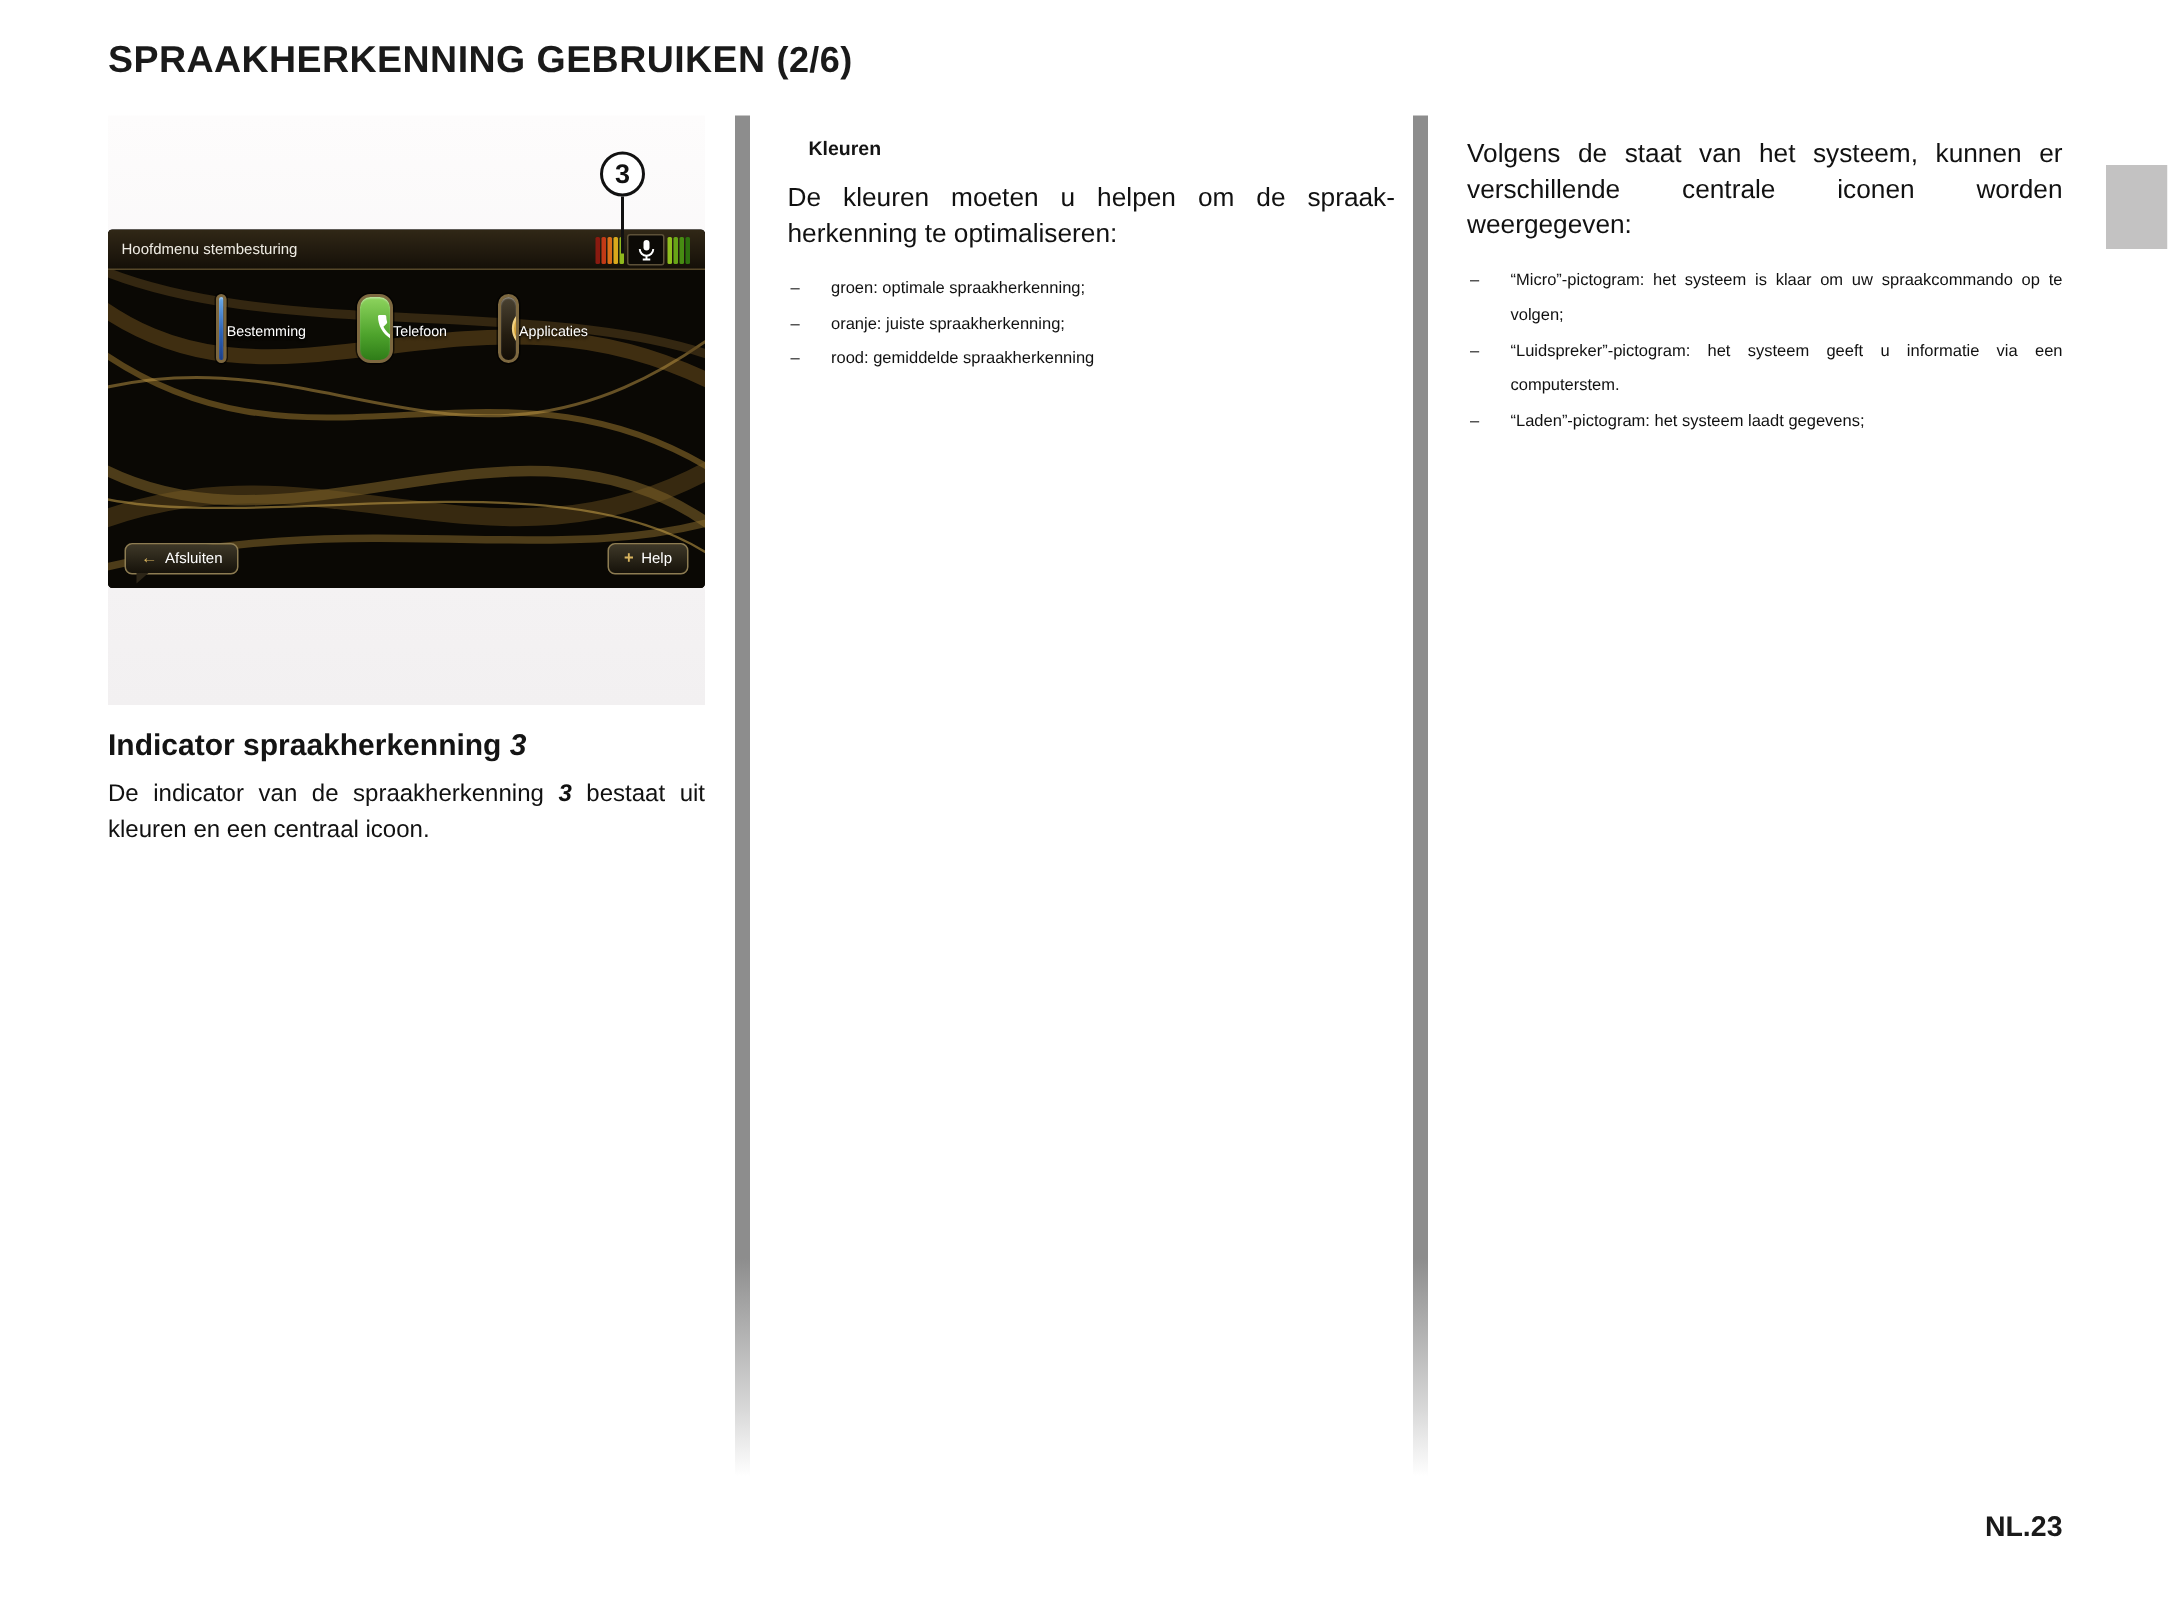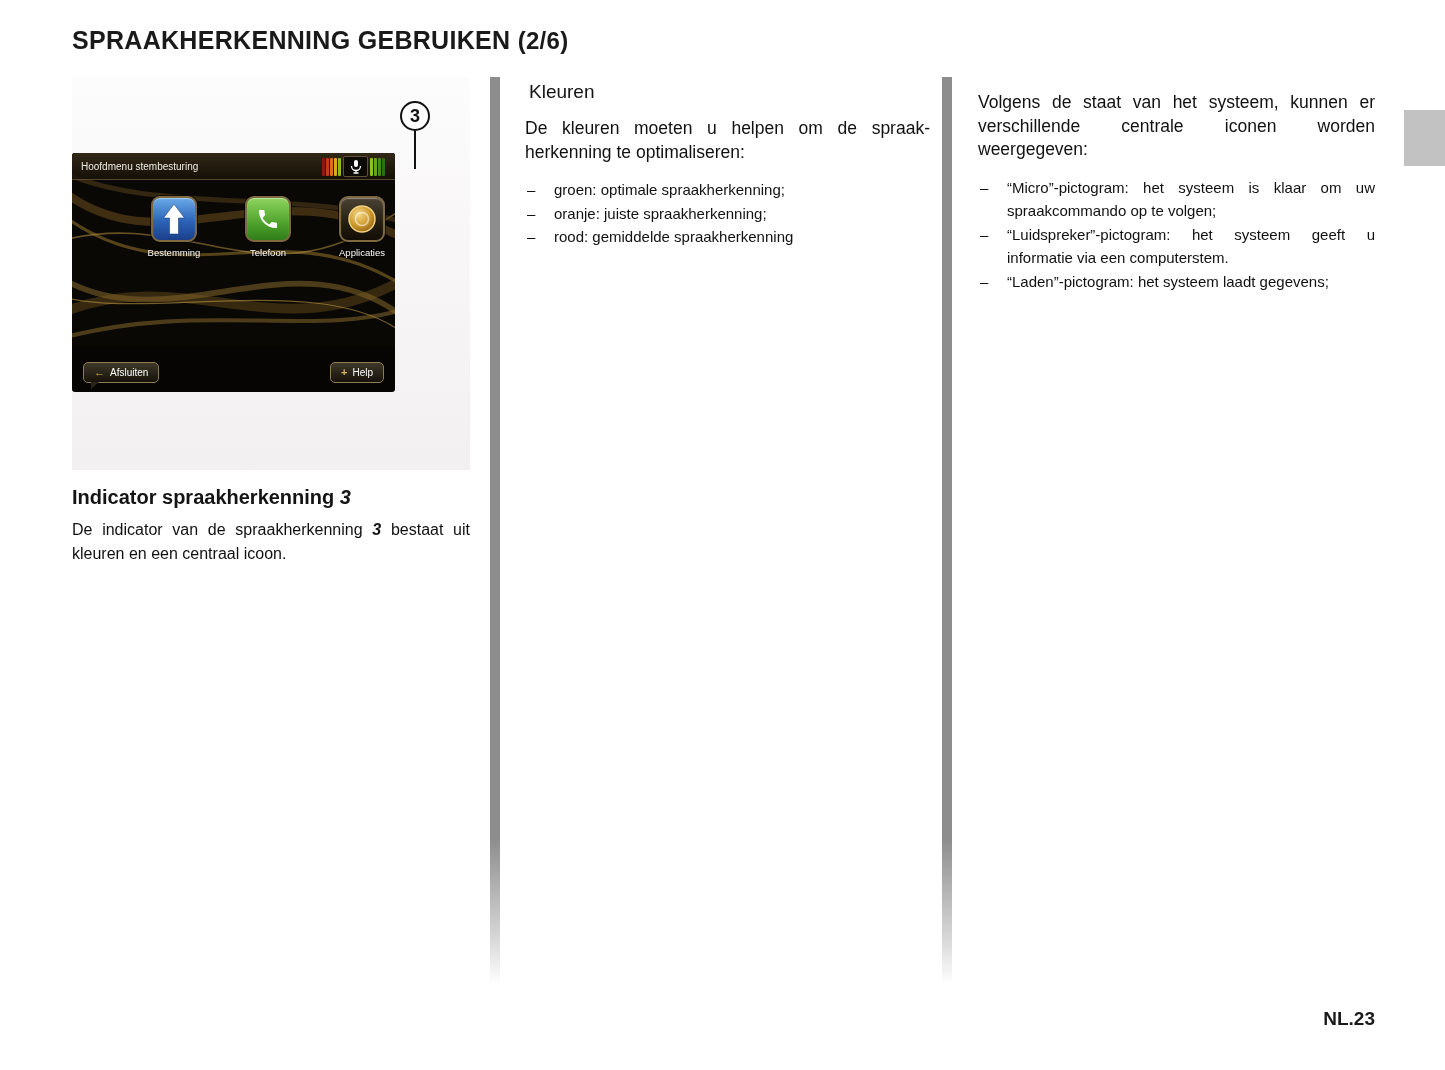--- a/index.html
+++ b/index.html
@@ -42,27 +42,27 @@
 
   .vsep {
     width:10px; height:907px; flex:0 0 auto;
     background:linear-gradient(to bottom,
       #8d8d8d 0%, #8d8d8d 84%,
       rgba(141,141,141,.35) 95%, rgba(141,141,141,0) 100%);
   }
   .sep1 { margin:0 25px 0 20px; }
   .sep2 { margin:0 26px 0 12px; }
 
-  h3.col-heading { margin:4px; font-size:19px; font-weight:normal; color:#141414; }
+  h3.col-heading { margin:14px; font-size:13px; font-weight:bold; color:#141414; }
   .intro { margin:14px 0 0; font-size:17.5px; line-height:23.5px; text-align:justify; hyphens:manual; }
 
   ul.bullet-list { margin:14px 0 0; padding:0; list-style:none; }
   ul.bullet-list li {
     position:relative; padding-left:29px;
-    font-size:15px; line-height:23.5px;
+    font-size:11px; line-height:23.5px;
     hyphens:manual;
   }
   ul.bullet-list li::before { content:"\2013"; position:absolute; left:2px; }
   .col-right ul.bullet-list li { text-align:justify; }
 
   
   .figure {
     position:relative; width:398px; height:393px;
     background:linear-gradient(180deg,#fdfcfc 0%, #f6f4f5 60%, #f2f0f1 100%);
   }
@@ -73,21 +73,21 @@
     display:flex; align-items:center; justify-content:center;
     font-size:18px; font-weight:bold; color:#111;
   }
   .callout-line {
     position:absolute; left:342px; top:54px; z-index:4;
     width:2px; height:38px; background:#111;
   }
 
   .screen {
     position:absolute; left:0; top:76px;
-    width:323px; height:239px;
+    width:398px; height:239px;
     background:#070503; border-radius:3px; overflow:hidden;
   }
   .screen .bg { position:absolute; inset:0; }
 
   .screen-header {
     position:relative; z-index:2;
     height:27px; display:flex; align-items:center;
     padding:0 9px;
     background:linear-gradient(180deg, rgba(52,42,24,.92), rgba(22,17,9,.88));
     border-bottom:1px solid rgba(200,170,100,.25);
@@ -103,21 +103,21 @@
   .b-r1{background:#8a1a10;} .b-r2{background:#c23a16;} .b-o1{background:#d96f1a;}
   .b-y1{background:#d9a91c;} .b-g0{background:#8fb91d;}
   .b-g1{background:#8fc01e;} .b-g2{background:#68a517;} .b-g3{background:#478c12;} .b-g4{background:#2d700e;}
   .mic-box {
     width:25px; height:21px; margin:0 2px;
     background:#0c0a06; border:1px solid #5d5138; border-radius:2px;
     display:flex; align-items:center; justify-content:center;
   }
 
   .tiles { position:relative; z-index:2; display:flex; gap:34px; margin:16px 0 0 72px; }
-  .tile-block { width:60px; display:flex; flex-direction:column; align-items:center; }
+  .tile-block { width:60px; display:flex; flex-direction:row; align-items:center; }
   .tile {
     width:46px; height:46px; border-radius:9px;
     border:2px solid #7d6840; overflow:hidden;
     box-shadow:0 0 0 1px rgba(0,0,0,.65), inset 0 1px 1px rgba(255,255,255,.4);
   }
   .tile svg { display:block; }
   .tile-dest  { background:linear-gradient(180deg,#6aaae8 0%, #2c63b8 55%, #1b3f8a 100%); }
   .tile-phone { background:linear-gradient(180deg,#8ed45e 0%, #4ea32c 60%, #2f7d18 100%); }
   .tile-apps  { background:linear-gradient(180deg,#4a4232 0%, #241d11 60%, #120d06 100%); }
   .tile-label {

